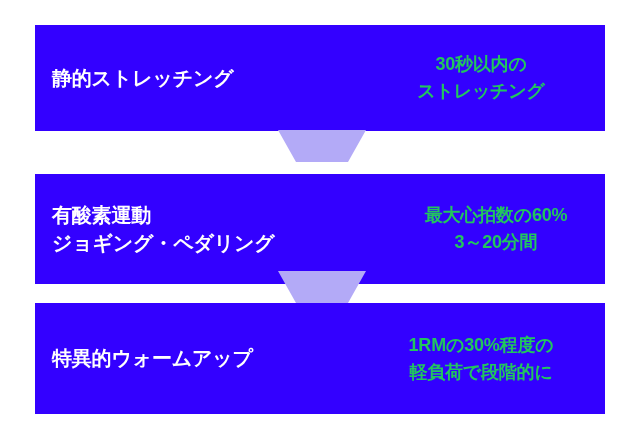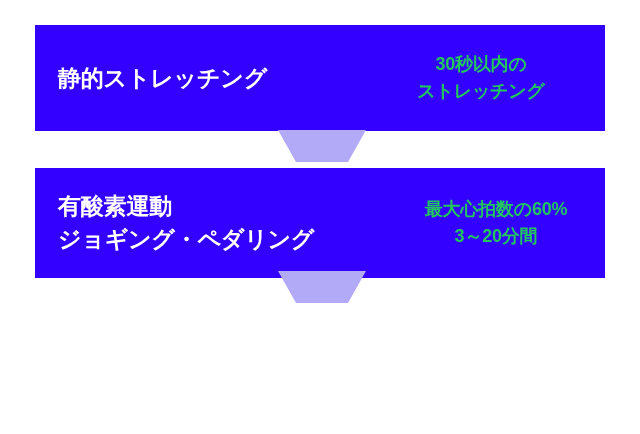--- a/index.html
+++ b/index.html
@@ -22,29 +22,29 @@
     position: absolute;
     left: 35px;
     width: 570px;
     background: #3300ff;
     display: flex;
     flex-direction: row;
     align-items: center;
     box-sizing: border-box;
   }
   #step-1 { top: 25px;  height: 106px; }
-  #step-2 { top: 168px; height: 110px; gap: 30px; }
+  #step-2 { top: 174px; height: 110px; gap: 30px; }
   #step-3 { top: 303px; height: 111px; }
 
   .step-label {
     flex: 0 0 340px;
-    padding-left: 23px;
+    padding-left: 17px;
     box-sizing: border-box;
     color: #ffffff;
-    font-size: 23px;
+    font-size: 20px;
     font-weight: bold;
     line-height: 1.42;
     text-align: left;
     letter-spacing: -0.2px;
     white-space: pre-line;
   }
   .step-detail {
     flex: 1 1 auto;
     padding-right: 18px;
     box-sizing: border-box;
@@ -95,14 +95,19 @@
     <div class="step-detail">最大心拍数の60%
 3～20分間</div>
   </div>
 
   <div class="flow-connector" id="connector-2">
     <svg viewBox="0 0 100 32" xmlns="http://www.w3.org/2000/svg" aria-hidden="true">
       <polygon points="6,0 94,0 76,32 24,32" fill="#b3aaf7"></polygon>
     </svg>
   </div>
 
+  <div class="flow-step" id="step-3">
+    <div class="step-label">特異的ウォームアップ</div>
+    <div class="step-detail">1RMの30%程度の
+軽負荷で段階的に</div>
+  </div>
 
 </div>
 
 </body></html>

